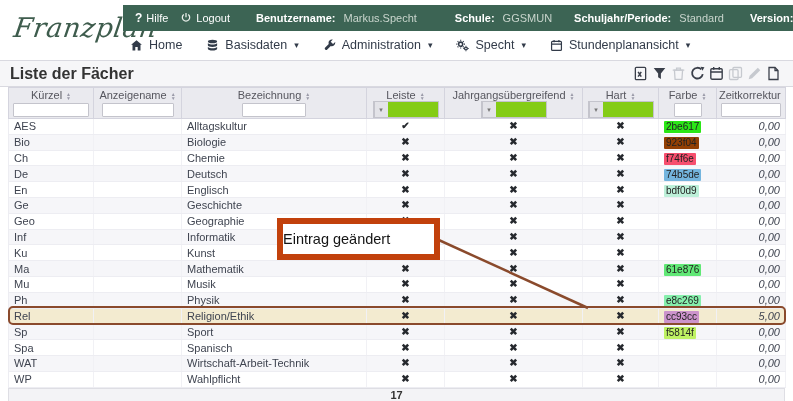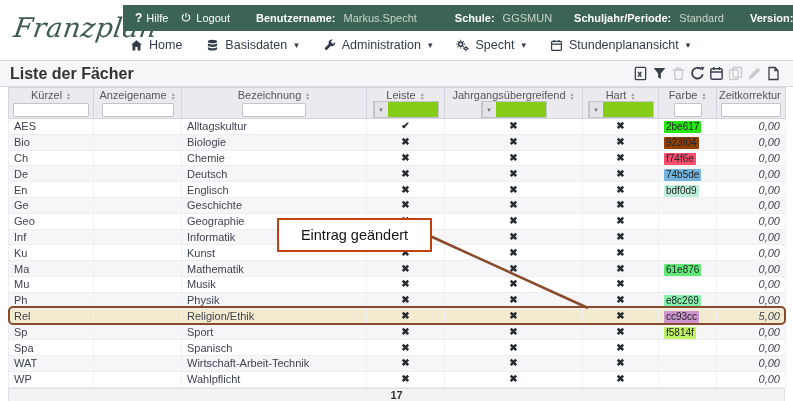--- a/index.html
+++ b/index.html
@@ -62,21 +62,21 @@
   td.c-zeit{text-align:right;font-style:italic;}
   .chip{display:inline-block;font-size:10px;color:#222;padding:0 2px;line-height:12px;border-radius:1px;}
 
   .tfoot{width:775px;margin-left:8px;background:#f3f3f6;border:1px solid #dedee4;text-align:center;
          font-size:11px;font-weight:700;color:#333;height:12px;line-height:12px;}
 
   
   .hl-outline{position:absolute;border:2px solid #8a4a2c;border-radius:5px;z-index:4;pointer-events:none;}
   .annot-svg{position:absolute;left:0;top:0;z-index:5;pointer-events:none;}
   .callout{position:absolute;left:277px;top:218px;width:151px;height:30px;background:#fff;
-           border:2px solid #c2410c;z-index:6;display:flex;align-items:center;justify-content:center;
+           border:6px solid #c2410c;z-index:6;display:flex;align-items:center;
            font-size:14.5px;color:#141414;}
 </style>
 </head>
 <body>
 
 <div class="page">
 
   <div class="header">
     <div class="logo">Franzplan</div>
 

